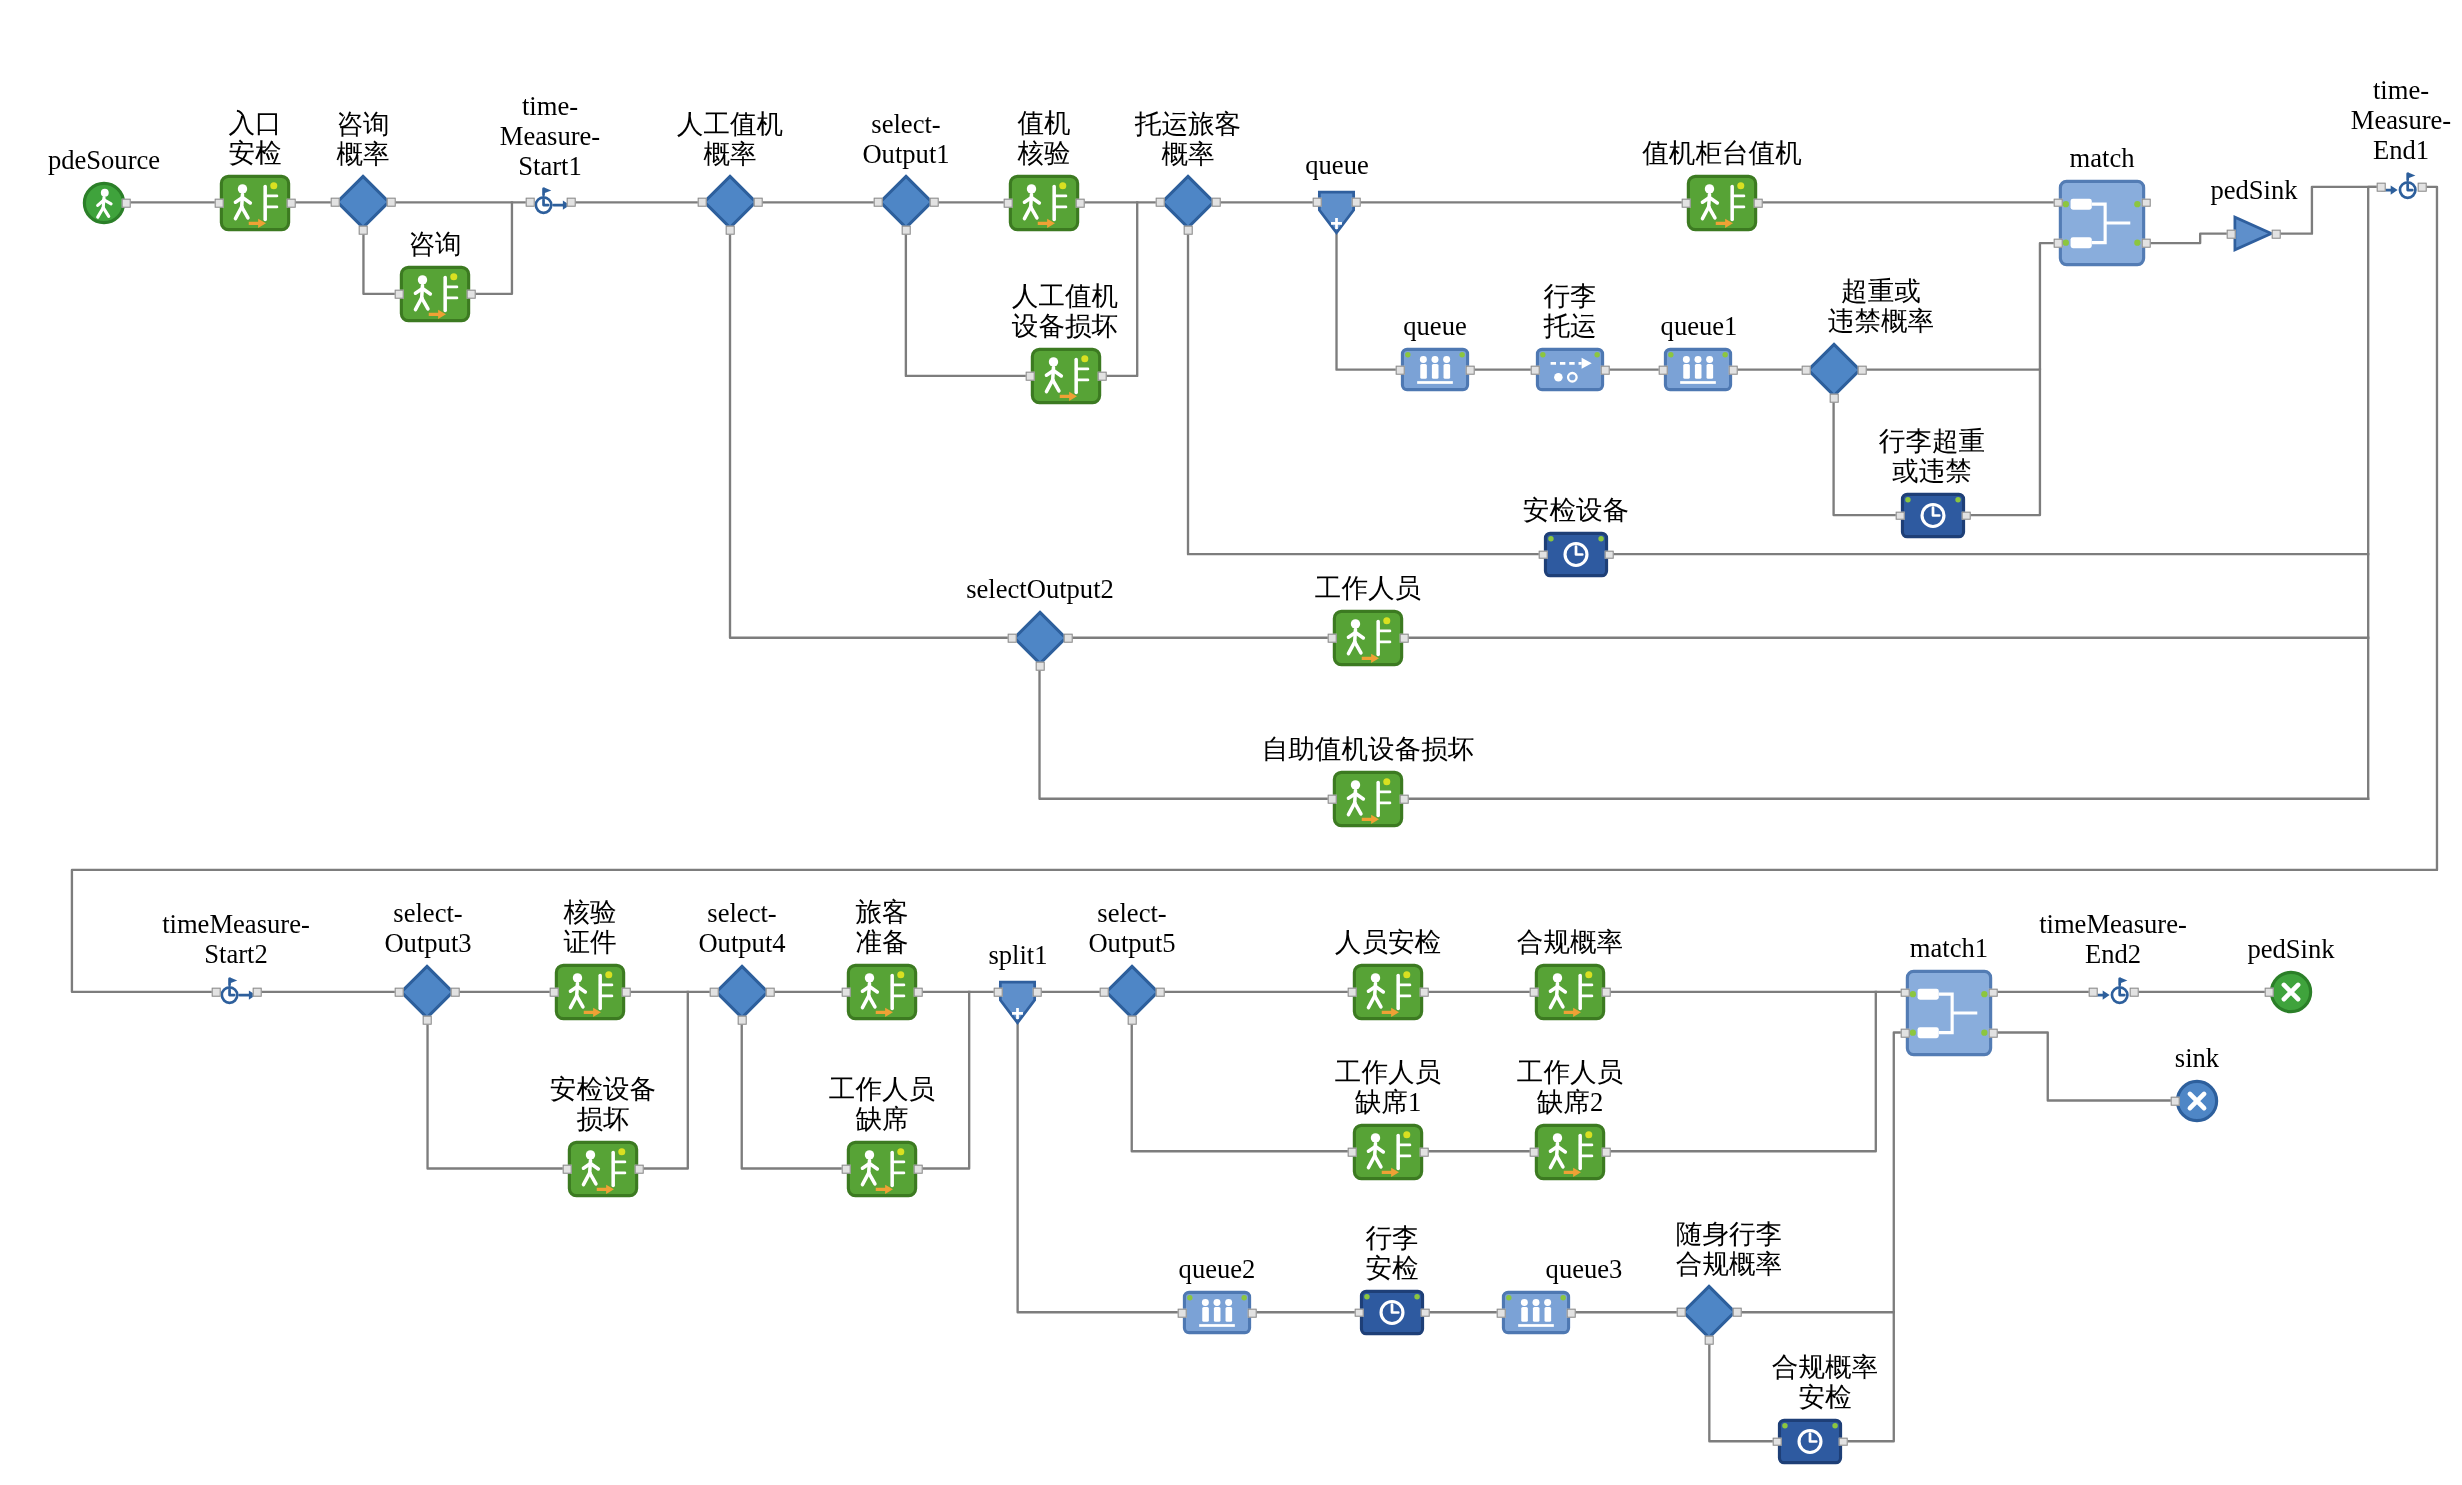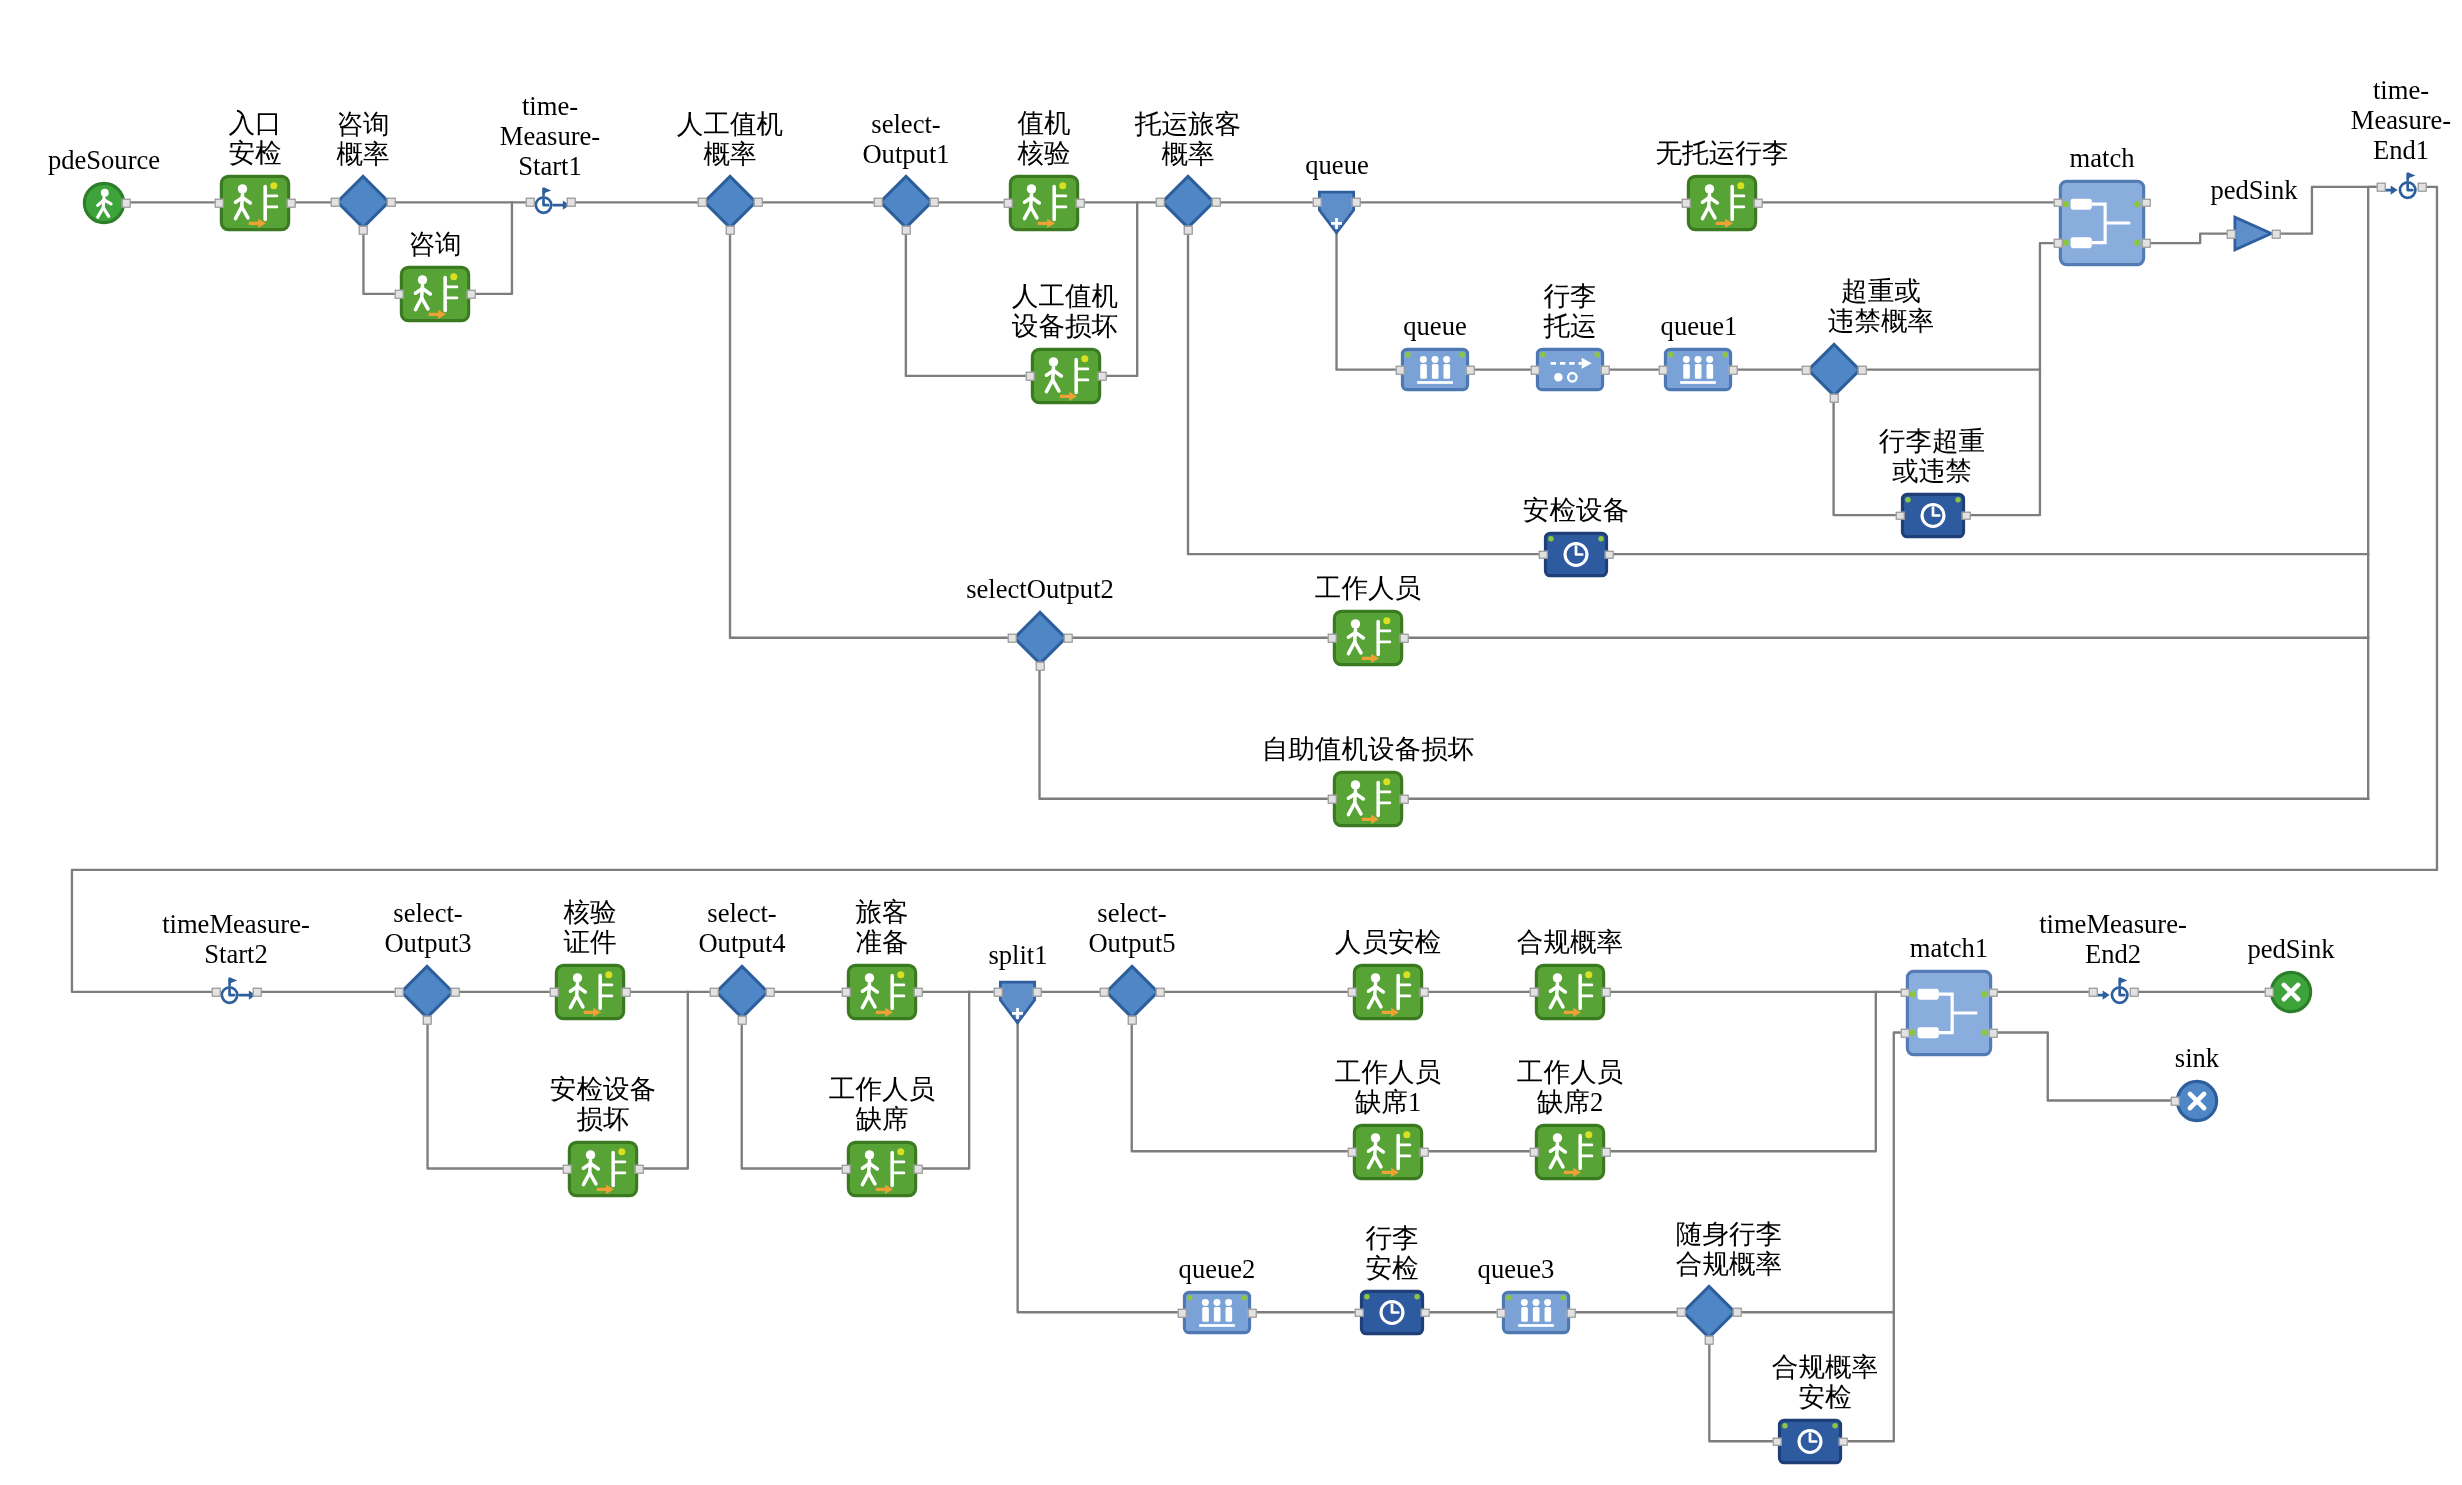--- a/index.html
+++ b/index.html
@@ -294,21 +294,21 @@
             <path d="M59 28 L74 28"></path>
             <path d="M59 42 L74 42"></path>
           </g>
           <circle cx="70" cy="15" r="4.5" fill="#D9E021"></circle>
           <polygon points="38,61 50,61 50,57 60,63 50,69 50,65 38,65" fill="#EFA135"></polygon>
         </svg>
       </div>
       <div class="port" style="left: 0px; top: 29px;"></div>
       <div class="port" style="left: 72px; top: 29px;"></div>
     </div>
-    <div class="node-label" style="left: 1722px; top: 169px;">无托运行李</div>
+    <div class="node-label" style="left: 1722px; top: 169px;">值机柜台值机</div>
     <div class="node" style="left: 1400px; top: 347px; width: 70px; height: 45px;">
       <div class="icon">
         <svg viewBox="0 0 90 58">
           <rect x="3" y="3" width="84" height="52" rx="6" fill="#7BA2D6" stroke="#4E78B2" stroke-width="4"></rect>
           <g fill="#fff">
             <circle cx="30" cy="16" r="4.5"></circle>
             <rect x="26" y="22" width="8.5" height="19" rx="2"></rect>
             <circle cx="45" cy="16" r="4.5"></circle>
             <rect x="41" y="22" width="8.5" height="19" rx="2"></rect>
             <circle cx="60" cy="16" r="4.5"></circle>
@@ -831,21 +831,21 @@
             <rect x="56" y="22" width="8.5" height="19" rx="2"></rect>
             <rect x="22" y="44" width="46" height="3.5"></rect>
           </g>
           <circle cx="10" cy="10" r="3.5" fill="#8CC63F"></circle>
           <circle cx="80" cy="10" r="3.5" fill="#8CC63F"></circle>
         </svg>
       </div>
       <div class="port" style="left: 0px; top: 23px;"></div>
       <div class="port" style="left: 70px; top: 23px;"></div>
     </div>
-    <div class="node-label" style="left: 1516px; top: 1285px;">queue3</div>
+    <div class="node-label" style="left: 1584px; top: 1285px;">queue3</div>
     <div class="node" style="left: 1681px; top: 1284px; width: 56px; height: 56px;">
       <div class="icon">
         <svg viewBox="0 0 72 72">
           <polygon points="36,3 69,36 36,69 3,36" fill="#4E86C6" stroke="#2D5F9C" stroke-width="4"></polygon>
         </svg>
       </div>
       <div class="port" style="left: 0px; top: 28px;"></div>
       <div class="port" style="left: 56px; top: 28px;"></div>
       <div class="port" style="left: 28px; top: 56px;"></div>
     </div>

